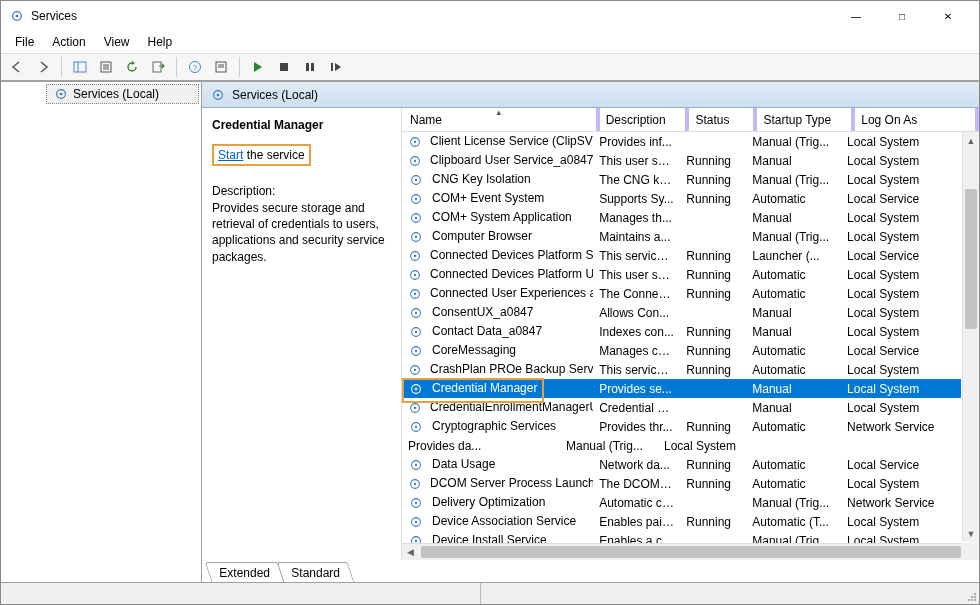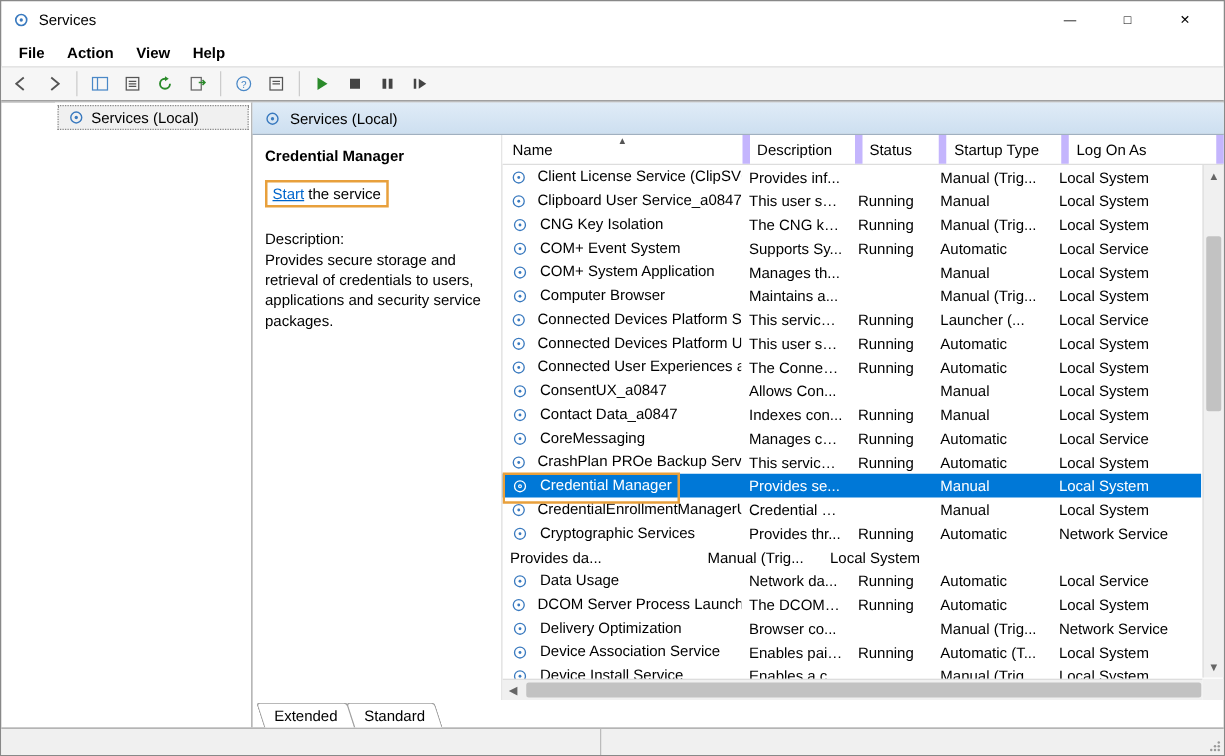--- a/index.html
+++ b/index.html
@@ -3,39 +3,39 @@
 <meta charset="utf-8">
 <style>
   * { box-sizing: border-box; margin: 0; padding: 0; }
   html, body { width: 980px; height: 605px; font-family: "Segoe UI", Tahoma, sans-serif; font-size: 12px; color: #000; background: #fff; overflow: hidden; }
   .window { width: 980px; height: 605px; display: flex; flex-direction: column; border: 1px solid #888; background: #fff; }
   .titlebar { height: 30px; display: flex; align-items: center; padding: 0 8px; }
   .titlebar .title { margin-left: 6px; }
   .titlebar .spacer { flex: 1; }
   .win-btn { width: 46px; height: 30px; display:flex; align-items:center; justify-content:center; font-family: "Segoe UI Symbol", sans-serif; font-size: 10px; }
   .menubar { height: 22px; display:flex; align-items:center; padding: 0 6px; gap: 2px; }
-  .menubar .menu-item { padding: 2px 8px; font-weight: bold; }
+  .menubar .menu-item { padding: 2px 8px; }
   .toolbar { height: 28px; border-top: 1px solid #ddd; border-bottom: 1px solid #a0a0a0; background: #f6f6f6; display:flex; align-items:center; padding: 0 4px; gap: 2px; position: relative;}
   .tb-btn { width: 24px; height: 24px; display:flex; align-items:center; justify-content:center; border: 1px solid transparent; }
   .tb-sep { width: 1px; height: 20px; background: #ccc; margin: 0 4px; }
   .body { flex: 1; display: flex; border-top: 1px solid #a0a0a0; min-height:0;padding-left:43px; }
   .tree-pane { width: 158px; border-right: 1px solid #a0a0a0; background: #fff; }
   .tree-row { display:flex; align-items:center; height:20px; padding-left: 6px; gap:4px; background: #f0f0f0; border: 1px dotted #888; margin: 2px; }
   .content-pane { flex:1; display:flex; flex-direction:column; min-width:0; }
   .content-header-bar { height: 26px; background: linear-gradient(#e0ecf7,#cddff0); display:flex; align-items:center; padding-left: 8px; gap:6px; border-bottom:1px solid #a0b0c0;}
   .split { flex:1; display:flex; min-height:0;}
   .detail-pane { width: 200px; padding: 10px 10px; border-right: 1px solid #ddd; font-size:12px; }
   .detail-pane h3 { font-size: 12px; font-weight: bold; margin-bottom: 12px; }
   .link-start { color: #0066cc; text-decoration: underline; cursor:pointer;}
   .highlight-box { display:inline-block; border: 2px solid #e8a03c; padding: 2px 4px; margin-bottom: 16px;}
   .desc-label { margin-top: 2px; }
   .desc-text { margin-top: 2px; line-height: 1.35;}
   .list-wrap { flex:1; display:flex; flex-direction:column; min-width:0; }
   .col-headers { display:flex; height: 24px; background: #fff; border-bottom: 1px solid #ddd; }
-  .col-h { display:flex; align-items:center; padding: 0 6px; border-right: 6px solid #c4b5fd; font-size:12px; position:relative;}
+  .col-h { display:flex; align-items:center; padding: 0 6px; border-right: 4px solid #c4b5fd; font-size:12px; position:relative;}
   .col-h .sort-caret { position:absolute; top:-1px; left:50%; transform:translateX(-50%); font-size:9px; color:#555;}
   .c-name { width: 198px; padding-left: 8px;}
   .c-desc { width: 90px; }
   .c-status { width: 68px; }
   .c-startup { width: 98px; }
   .c-logon { width: 124px; }
   .rows { flex:1; overflow:hidden; position:relative; }
   .rows-inner { position:absolute; inset:0 18px 0 0; overflow:hidden;}
   .row { display:flex; height: 19px; align-items:center; font-size:12px; white-space:nowrap; }
   .row .cell { overflow:hidden; text-overflow: ellipsis; padding: 0 6px; }
@@ -490,21 +490,21 @@
                 <div class="row">
                   <div class="cell c-name">
                     <span class="gear-ic">
                       <svg width="14" height="14" viewBox="0 0 16 16">
                         <circle cx="8" cy="8" r="5" fill="none" stroke="#3a7abf" stroke-width="1.2"></circle>
                         <circle cx="8" cy="8" r="1.3" fill="#3a7abf"></circle>
                       </svg>
                     </span>
                     <span>Delivery Optimization</span>
                   </div>
-                  <div class="cell c-desc">Browser co...</div>
+                  <div class="cell c-desc">Automatic co...</div>
                   <div class="cell c-status"></div>
                   <div class="cell c-startup">Manual (Trig...</div>
                   <div class="cell c-logon">Network Service</div>
                 </div>
                 <div class="row">
                   <div class="cell c-name">
                     <span class="gear-ic">
                       <svg width="14" height="14" viewBox="0 0 16 16">
                         <circle cx="8" cy="8" r="5" fill="none" stroke="#3a7abf" stroke-width="1.2"></circle>
                         <circle cx="8" cy="8" r="1.3" fill="#3a7abf"></circle>

